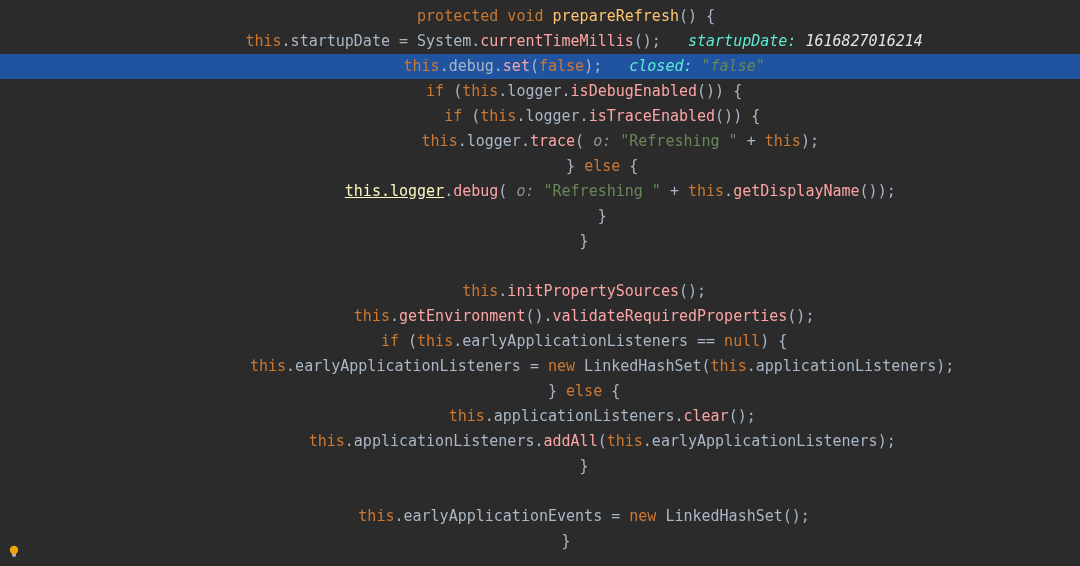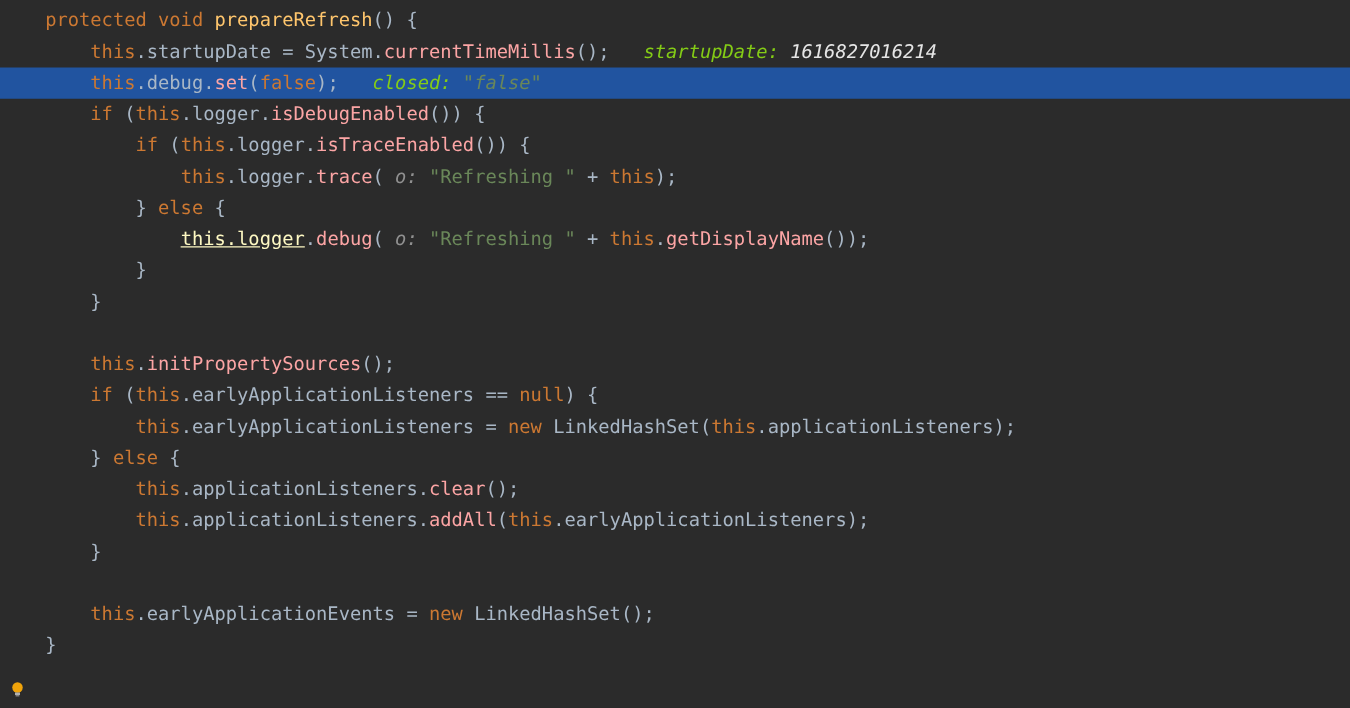--- a/index.html
+++ b/index.html
@@ -14,33 +14,34 @@
     overflow: hidden;
   }
   .editor {
     position: relative;
     width: 100%;
     height: 100%;
     padding-top: 4px;
   }
   .line {
     white-space: pre;
-    padding-left: 0;
+    padding-left: 16px;
     height: 25px;
+    text-align: center;
   }
   .execline {
     background: #2154a0; 
   }
   .kw   { color: #cc7832; }       
   .ref  { color: #a9b7c6; }       
   .fn   { color: #fca5a5; }       
   .decl { color: #ffc66d; }       
   .str  { color: #6a8759; }       
   .field{ color: #fef9c3; }       
-  .hint { color: #84cc16; font-style: italic; }
+  .hint { color: #5eead4; font-style: italic; }
   .hintval { color: #e5e5e5; font-style: italic; }
   .hintval-str { color: #6a8759; font-style: italic; }
   .param { color: #909090; font-style: italic; }
   .underline { text-decoration: underline; }
 
   .bulb {
     position: absolute;
     left: 6px;
     bottom: 6px;
     width: 16px;
@@ -71,20 +72,21 @@
 <div class="line"><span class="ref">                </span><span class="field underline">this.logger</span><span class="ref">.</span><span class="fn">debug</span><span class="ref">( </span><span class="param">o: </span><span class="str">"Refreshing "</span><span class="ref"> + </span><span class="kw">this</span><span class="ref">.</span><span class="fn">getDisplayName</span><span class="ref">());</span></div>
 
 <div class="line"><span class="ref">            </span><span class="ref">}</span></div>
 
 <div class="line"><span class="ref">        </span><span class="ref">}</span></div>
 
 <div class="line"> </div>
 
 <div class="line"><span class="ref">        </span><span class="kw">this</span><span class="ref">.</span><span class="fn">initPropertySources</span><span class="ref">();</span></div>
 
+<div class="line"><span class="ref">        </span><span class="kw">this</span><span class="ref">.</span><span class="fn">getEnvironment</span><span class="ref">().</span><span class="fn">validateRequiredProperties</span><span class="ref">();</span></div>
 
 <div class="line"><span class="ref">        </span><span class="kw">if</span><span class="ref"> (</span><span class="kw">this</span><span class="ref">.earlyApplicationListeners == </span><span class="kw">null</span><span class="ref">) {</span></div>
 
 <div class="line"><span class="ref">            </span><span class="kw">this</span><span class="ref">.earlyApplicationListeners = </span><span class="kw">new</span><span class="ref"> LinkedHashSet(</span><span class="kw">this</span><span class="ref">.applicationListeners);</span></div>
 
 <div class="line"><span class="ref">        </span><span class="ref">} </span><span class="kw">else</span><span class="ref"> {</span></div>
 
 <div class="line"><span class="ref">            </span><span class="kw">this</span><span class="ref">.applicationListeners.</span><span class="fn">clear</span><span class="ref">();</span></div>
 
 <div class="line"><span class="ref">            </span><span class="kw">this</span><span class="ref">.applicationListeners.</span><span class="fn">addAll</span><span class="ref">(</span><span class="kw">this</span><span class="ref">.earlyApplicationListeners);</span></div>

